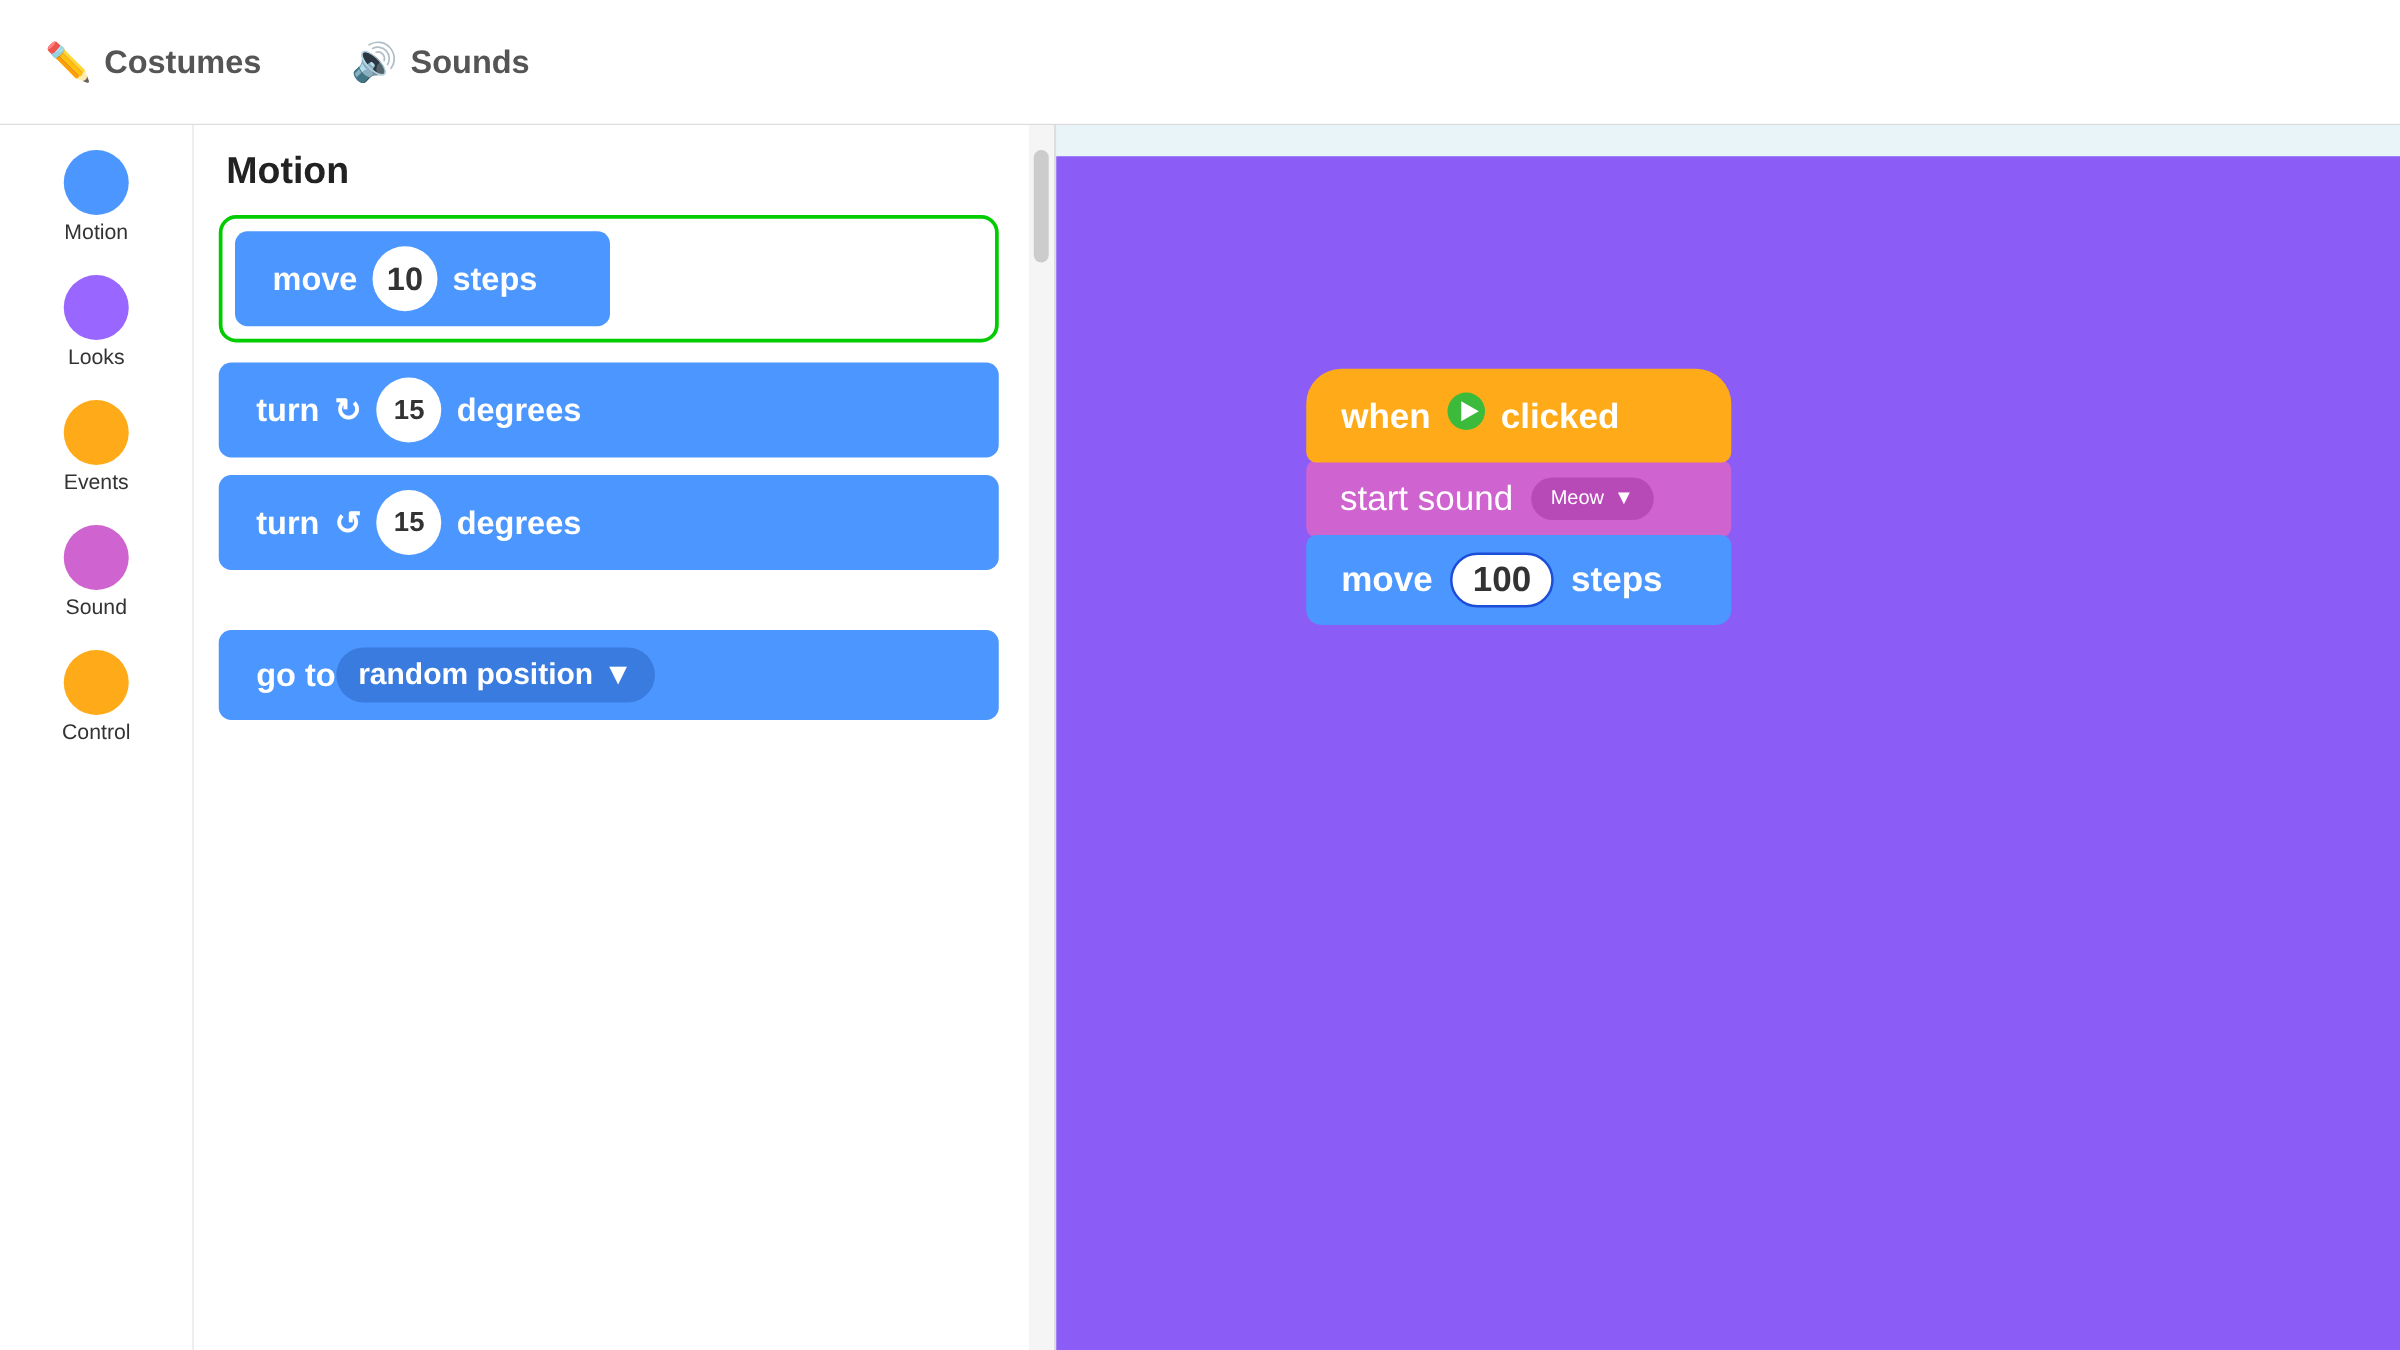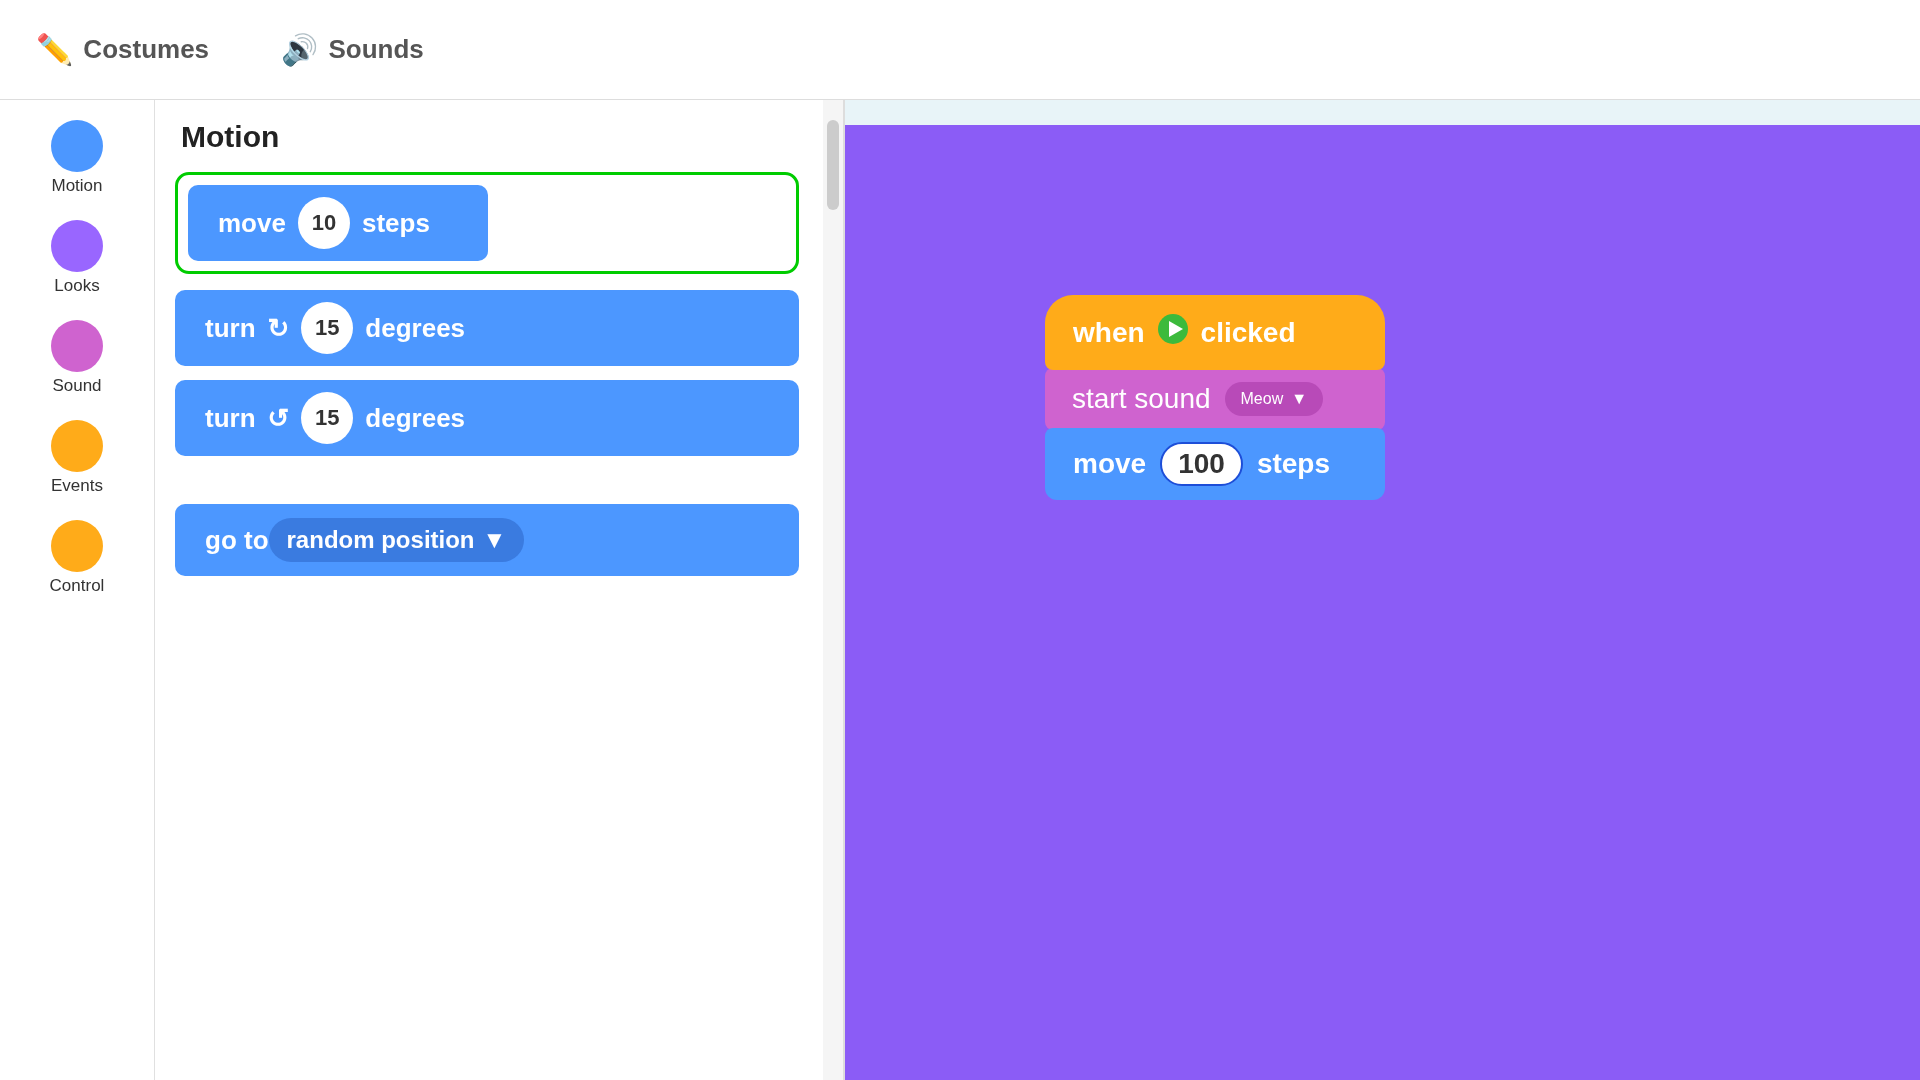--- a/index.html
+++ b/index.html
@@ -162,26 +162,26 @@
   <div class="sidebar">
     <div class="sidebar-item">
       <div class="sidebar-circle" style="background:#4c97ff;"></div>
       <span class="sidebar-label">Motion</span>
     </div>
     <div class="sidebar-item">
       <div class="sidebar-circle" style="background:#9966ff;"></div>
       <span class="sidebar-label">Looks</span>
     </div>
     <div class="sidebar-item">
+      <div class="sidebar-circle" style="background:#ffab19;"></div>
+      <span class="sidebar-label">Events</span>
+    </div>
+    <div class="sidebar-item">
       <div class="sidebar-circle" style="background:#cf63cf;"></div>
       <span class="sidebar-label">Sound</span>
-    </div>
-    <div class="sidebar-item">
-      <div class="sidebar-circle" style="background:#ffab19;"></div>
-      <span class="sidebar-label">Events</span>
     </div>
     <div class="sidebar-item">
       <div class="sidebar-circle" style="background:#ffab19;"></div>
       <span class="sidebar-label">Control</span>
     </div>
   </div>
 
   <div class="block-panel">
     <div class="block-panel-title">Motion</div>
 
@@ -204,21 +204,21 @@
         ">
 
           <div style="position:absolute;left:0;top:50%;transform:translateY(-50%);width:0;height:0;"></div>
           <span style="font-size:26px;font-weight:700;">move</span>
           <span style="
             background:#fff;
             color:#333;
             border-radius:50%;
             width:52px;height:52px;
             display:flex;align-items:center;justify-content:center;
-            font-size:22px;font-weight:700;
+            font-size:26px;font-weight:700;
           ">10</span>
           <span style="font-size:26px;font-weight:700;">steps</span>
         </div>
       </div>
 
       <div style="
         display: inline-flex;
         align-items: center;
         gap: 12px;
         background: #4c97ff;

